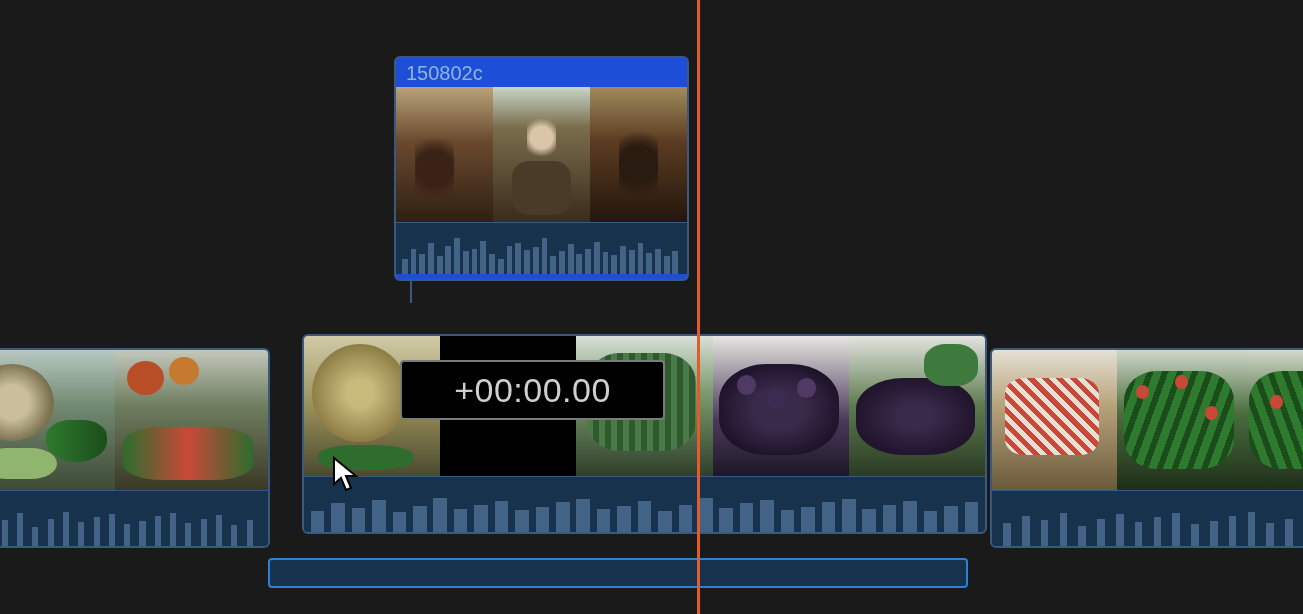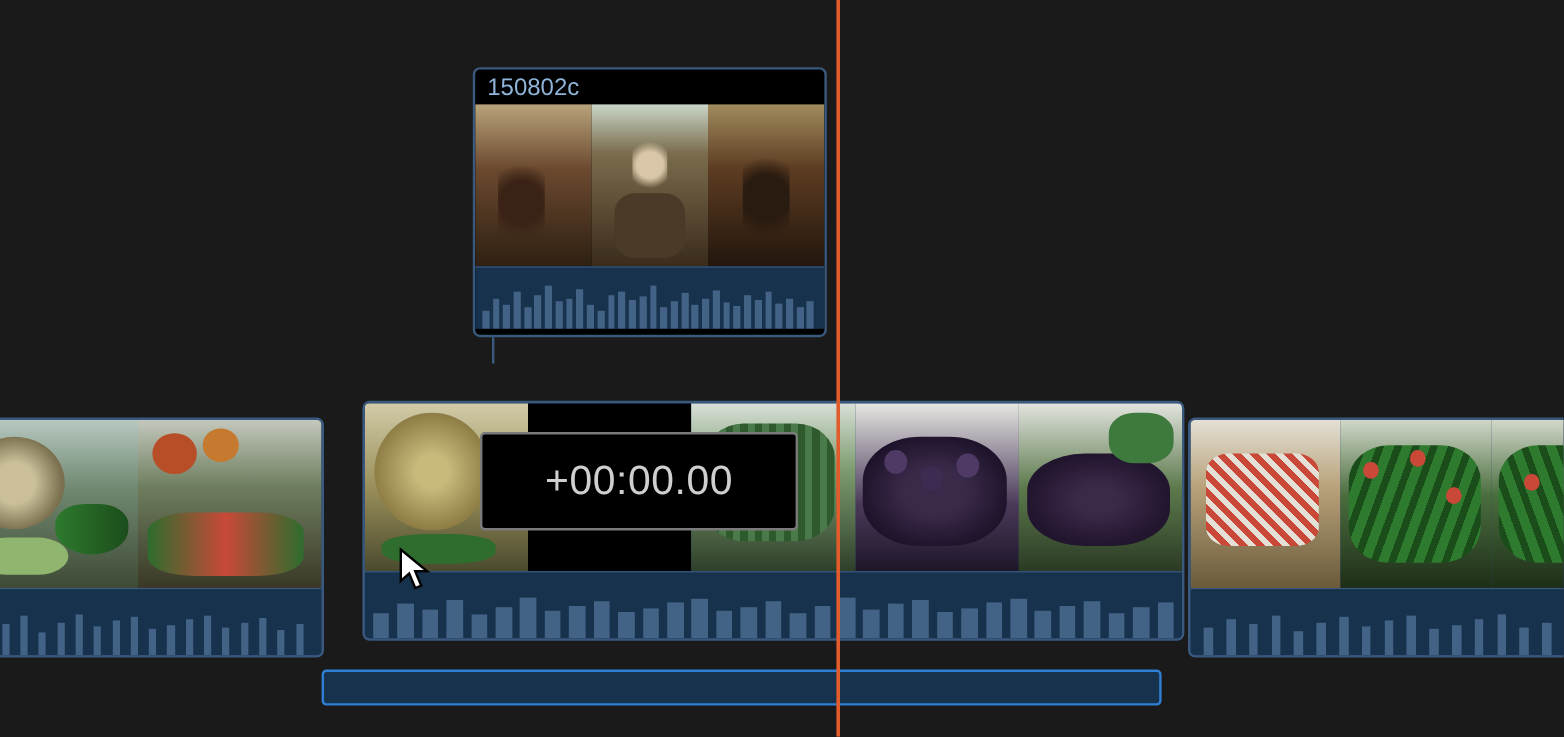--- a/index.html
+++ b/index.html
@@ -12,21 +12,21 @@
     overflow: hidden;
   }
 
   
   .connected-clip {
     position: absolute;
     left: 394px;
     top: 56px;
     width: 295px;
     height: 225px;
-    background: #000000;
+    background: #1d4ed8;
     border: 2px solid #3a597f;
     border-radius: 6px;
     overflow: hidden;
   }
   .connected-clip .title {
     color: #8fb4da;
     font-size: 20px;
     padding: 4px 10px 2px 10px;
     font-weight: 400;
   }
@@ -159,21 +159,21 @@
     border-radius: 4px;
     z-index: 2;
   }
 
   
   .timecode-delta {
     position: absolute;
     left: 400px;
     top: 360px;
     width: 265px;
-    height: 82px;
+    height: 60px;
     background: #000;
     border: 2px solid #7b7b7b;
     border-radius: 4px;
     color: #cfcfcf;
     font-size: 34px;
     font-weight: 500;
     display: flex;
     align-items: center;
     justify-content: center;
     z-index: 20;

